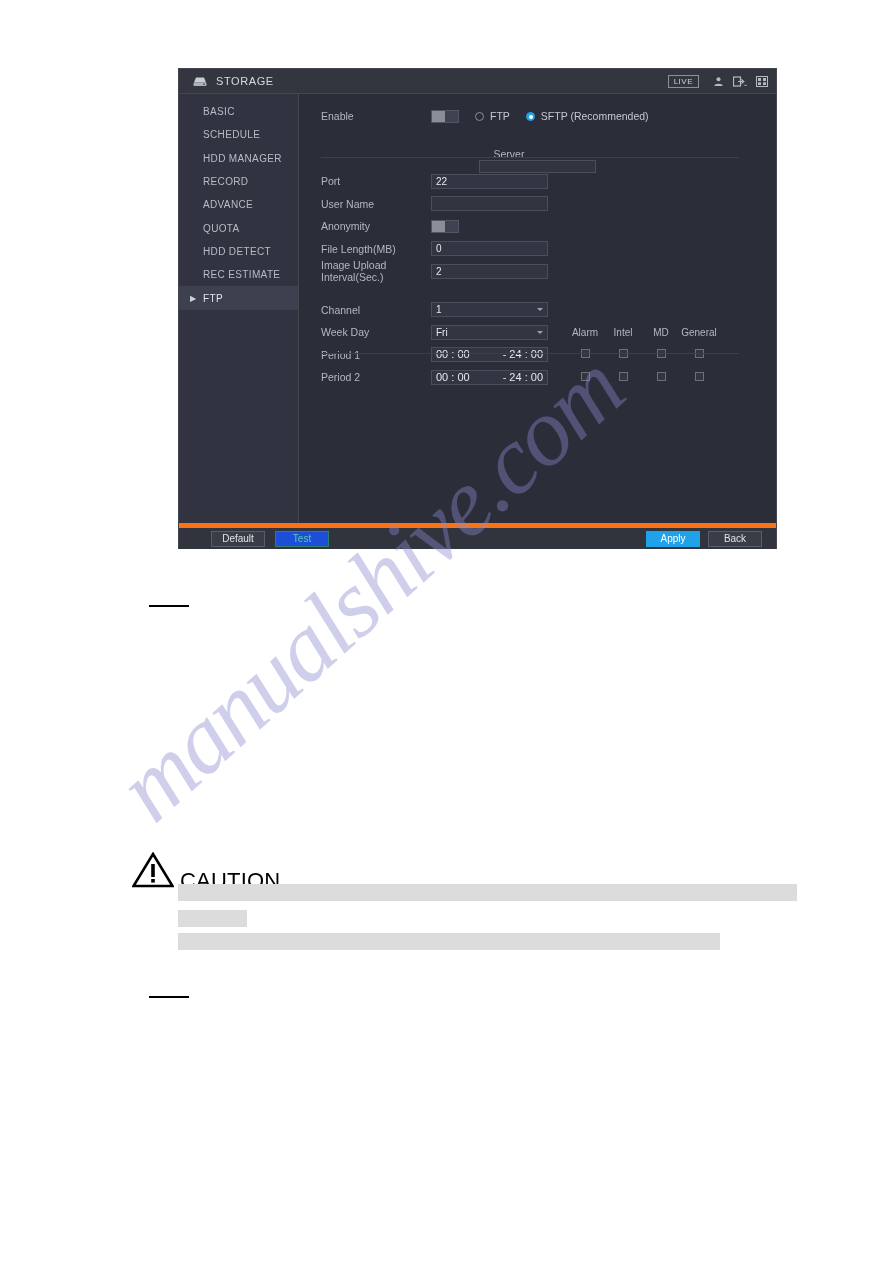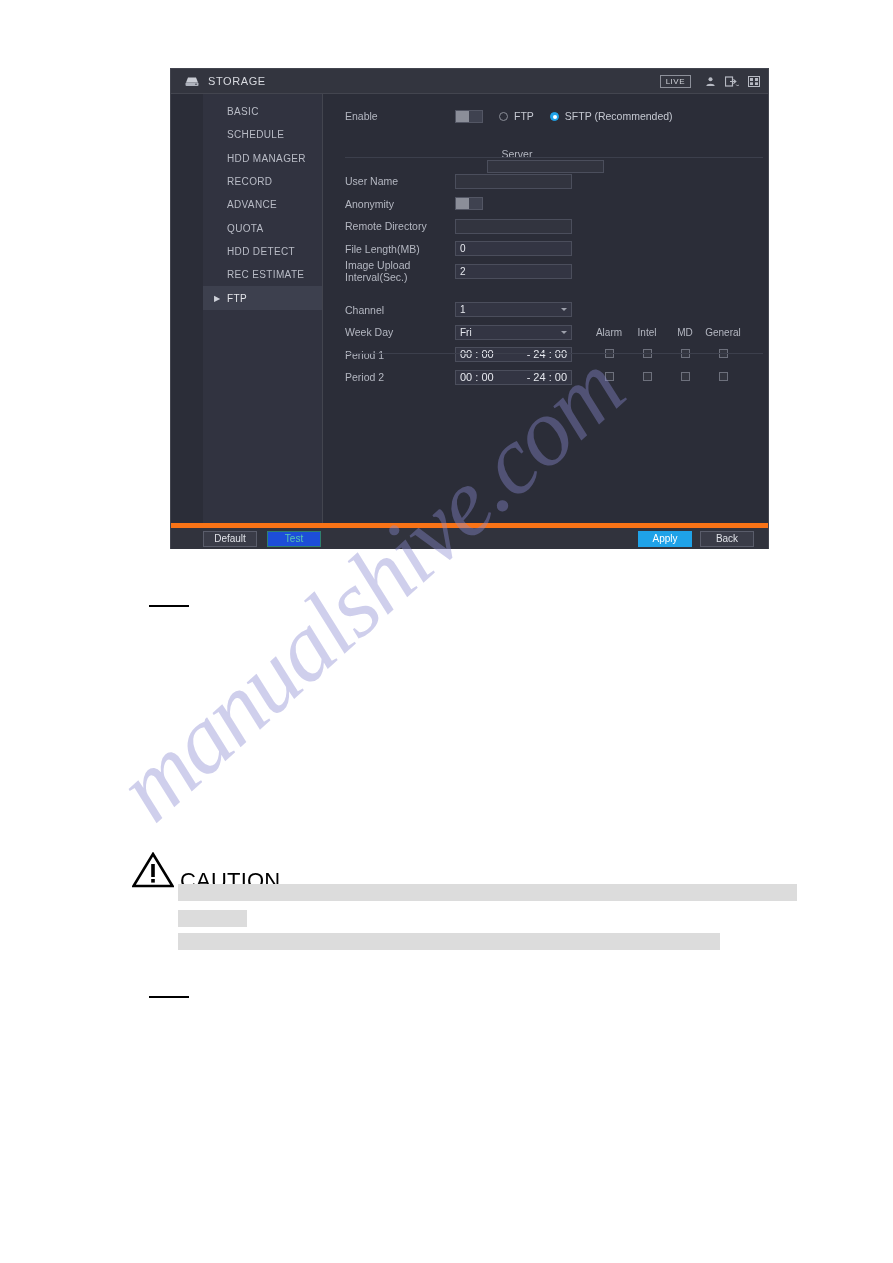--- a/index.html
+++ b/index.html
@@ -38,21 +38,21 @@
     opacity: .40;
     white-space: nowrap;
     transform: rotate(-42deg);
     transform-origin: 0 0;
     letter-spacing: -2px;
   }
 
   
   #nvr-window {
     position: absolute;
-    left: 170px;
+    left: 178px;
     top: 68px;
     width: 599px;
     height: 481px;
     background: #2b2d38;
     border: 1px solid #43454f;
     box-sizing: border-box;
     color: #c8cad2;
     font-size: 10.5px;
     z-index: 2;
   }
@@ -83,21 +83,20 @@
     line-height: 10px;
     margin-right: 14px;
   }
   .tb-icons { display: flex; align-items: center; gap: 9px; }
   .tb-icons .tb-ic { display: flex; align-items: center; cursor: pointer; }
 
   
   .win-body {
     display: flex;
     height: 429px;
-    margin-left: 32px;
   }
 
   
   .sidebar {
     width: 120px;
     background: #313340;
     border-right: 1px solid #43454f;
     box-sizing: border-box;
     padding-top: 6px;
   }
@@ -421,38 +420,38 @@
         </div>
       </div>
 
       <div class="sep" style="top:63px; width:418px;"></div>
 
       <div class="row" style="margin-top:20px;flex-direction:column;">
         <div class="lbl">Server</div>
         <input class="txtbox empty" type="text" value="" style="">
       </div>
 
+      <div class="row">
+        <div class="lbl">Port</div>
+        <input class="txtbox" type="text" value="22" style="">
+      </div>
 
       <div class="row">
         <div class="lbl">User Name</div>
         <input class="txtbox empty" type="text" value="" style="">
       </div>
 
       <div class="row">
         <div class="lbl">Anonymity</div>
         <div class="toggle">
           <span class="knob"></span>
         </div>
       </div>
 
 
-      <div class="row">
-        <div class="lbl">Remote Directory</div>
-        <input class="txtbox empty" type="text" value="" style="">
-      </div>
 
       <div class="row">
         <div class="lbl">File Length(MB)</div>
         <input class="txtbox" type="text" value="0" style="">
       </div>
 
       <div class="row">
         <div class="lbl">Image Upload Interval(Sec.)</div>
         <input class="txtbox" type="text" value="2" style="">
       </div>

